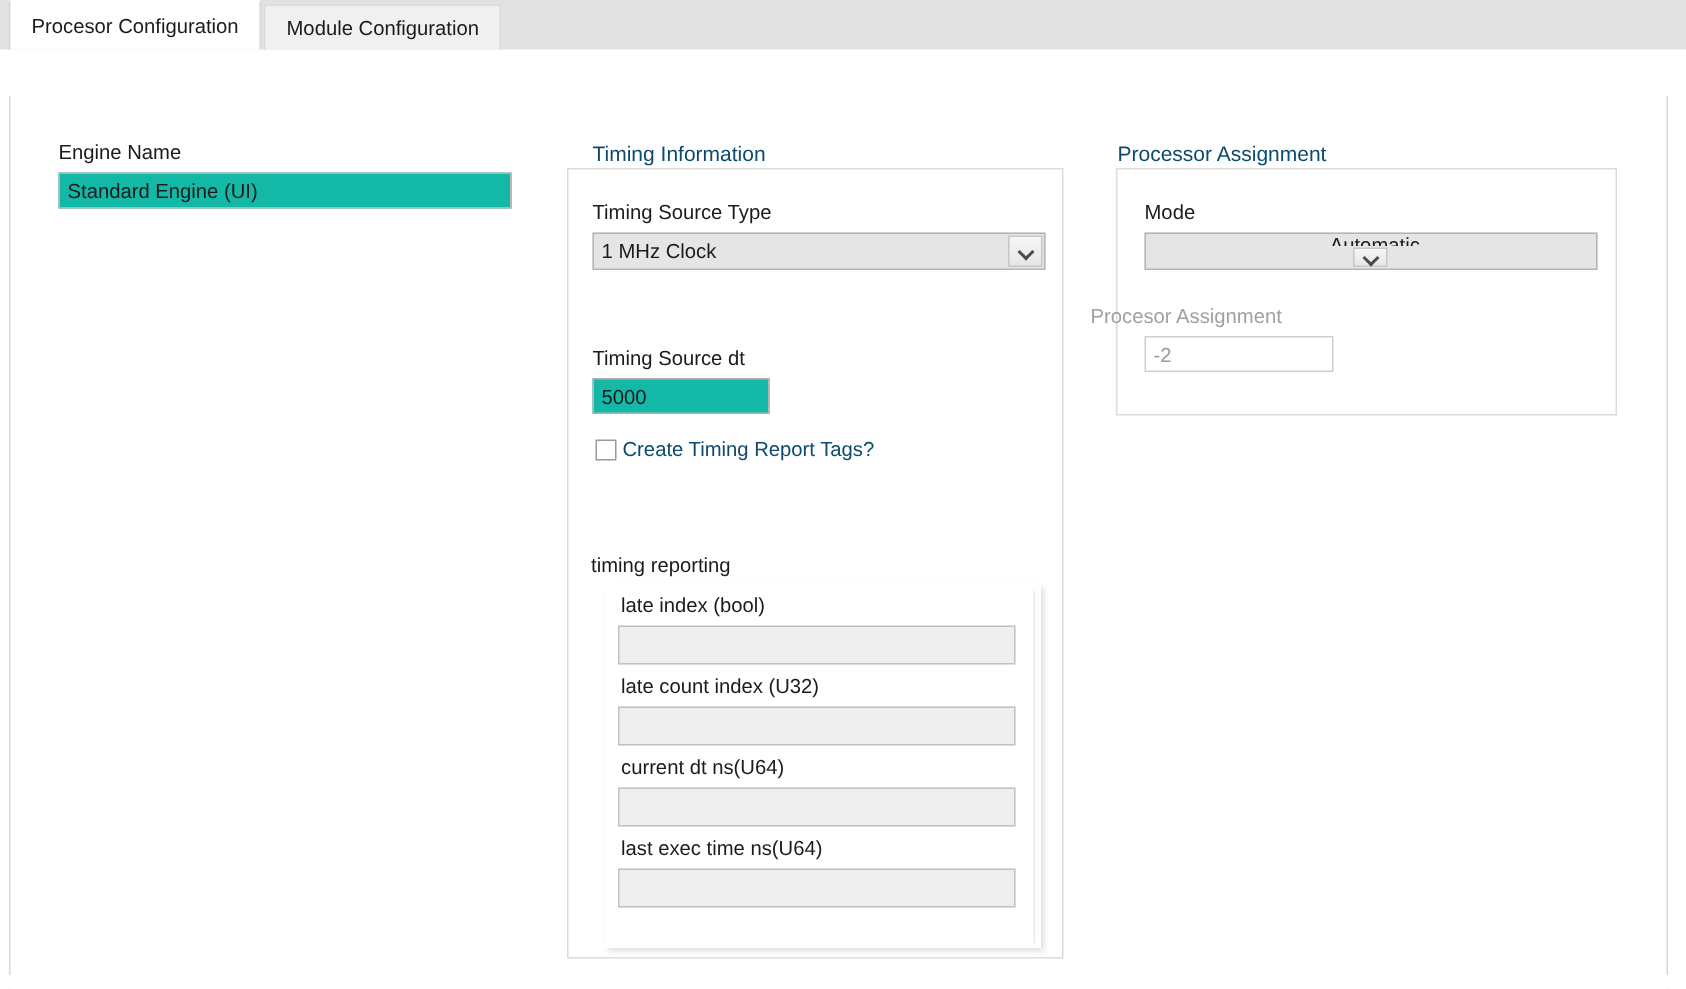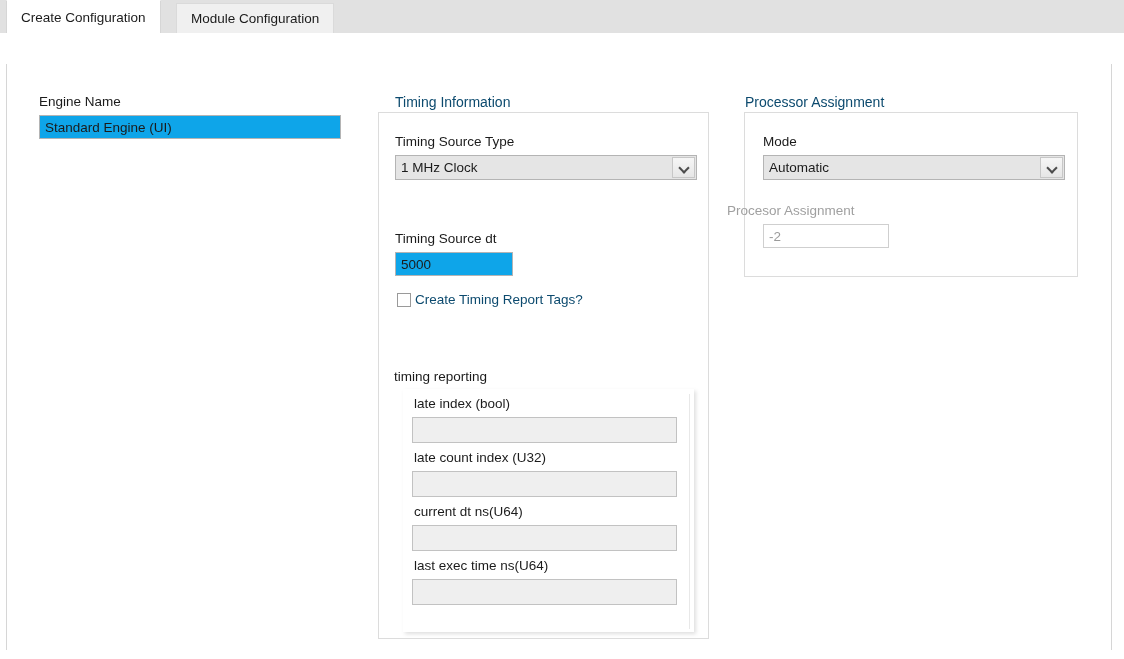--- a/index.html
+++ b/index.html
@@ -83,21 +83,21 @@
     position: absolute;
     font-size: 13.5px;
     color: #1b1b1b;
     white-space: nowrap;
     user-select: none;
   }
   .lbl.dim { color: #a0a0a0; }
 
   .textbox {
     position: absolute;
-    background: #0ea5e9;
+    background: #14b8a6;
     border: 1px solid #b4b4b4;
     font-size: 13.5px;
     color: #1b1b1b;
     padding: 0 5px;
     display: flex;
     align-items: center;
     overflow: hidden;
     white-space: nowrap;
   }
   .textbox.readonly {
@@ -200,21 +200,21 @@
     width: 1px;
   }
 </style>
 </head>
 <body>
 
 <div id="app">
 
   <div class="tabstrip">
     <div class="tab active">
-      <span>Create Configuration</span>
+      <span>Procesor Configuration</span>
     </div>
     <div class="tab inactive">
       <span>Module Configuration</span>
     </div>
   </div>
 
   <div class="page">
 
     <div class="lbl" style="left:32px; top:30px;">Engine Name</div>
 
@@ -271,21 +271,21 @@
         <span></span>
       </div>
     </div>
 
     <div class="grouplabel" style="left:738px; top:30px;">Processor Assignment</div>
 
     <div class="groupbox" style="left:737px; top:48px; width:334px; height:165px;"></div>
 
     <div class="lbl" style="left:756px; top:70px;">Mode</div>
 
-    <div class="combo" style="left:756px; top:91px; width:302px; height:25px;">
+    <div class="combo" style="left:756px; top:91px; width:302px; height:25px;flex-direction:column;">
       <span class="val">Automatic</span>
       <span class="arrowbtn">
         <span class="chev"></span>
       </span>
     </div>
 
     <div class="lbl dim" style="left:720px; top:139px;">Procesor Assignment</div>
 
     <div class="textbox disabled" style="left:756px; top:160px; width:126px; height:24px;">
       <span>-2</span>

